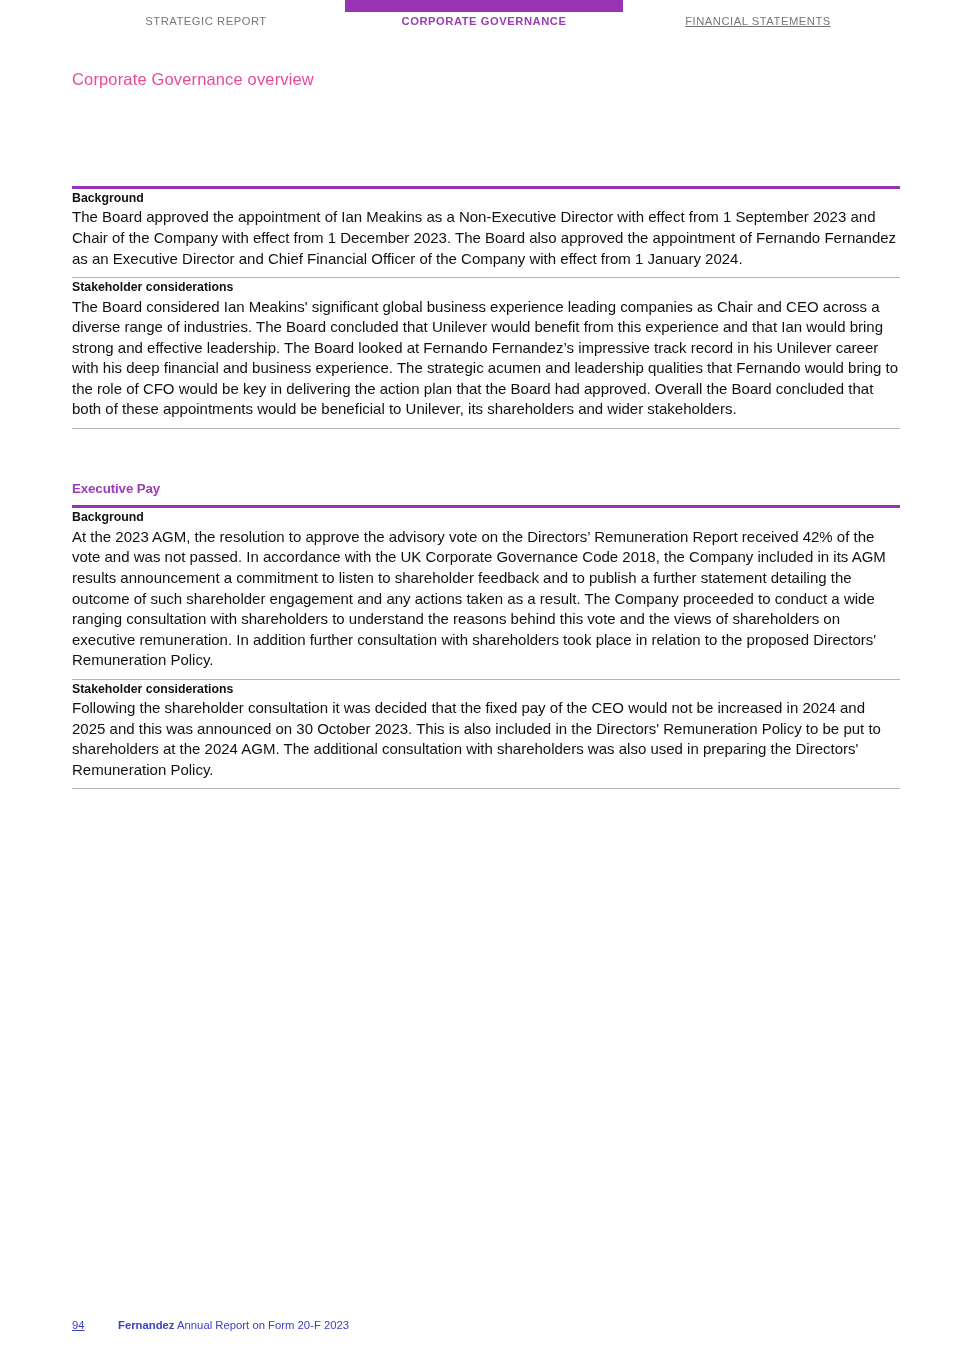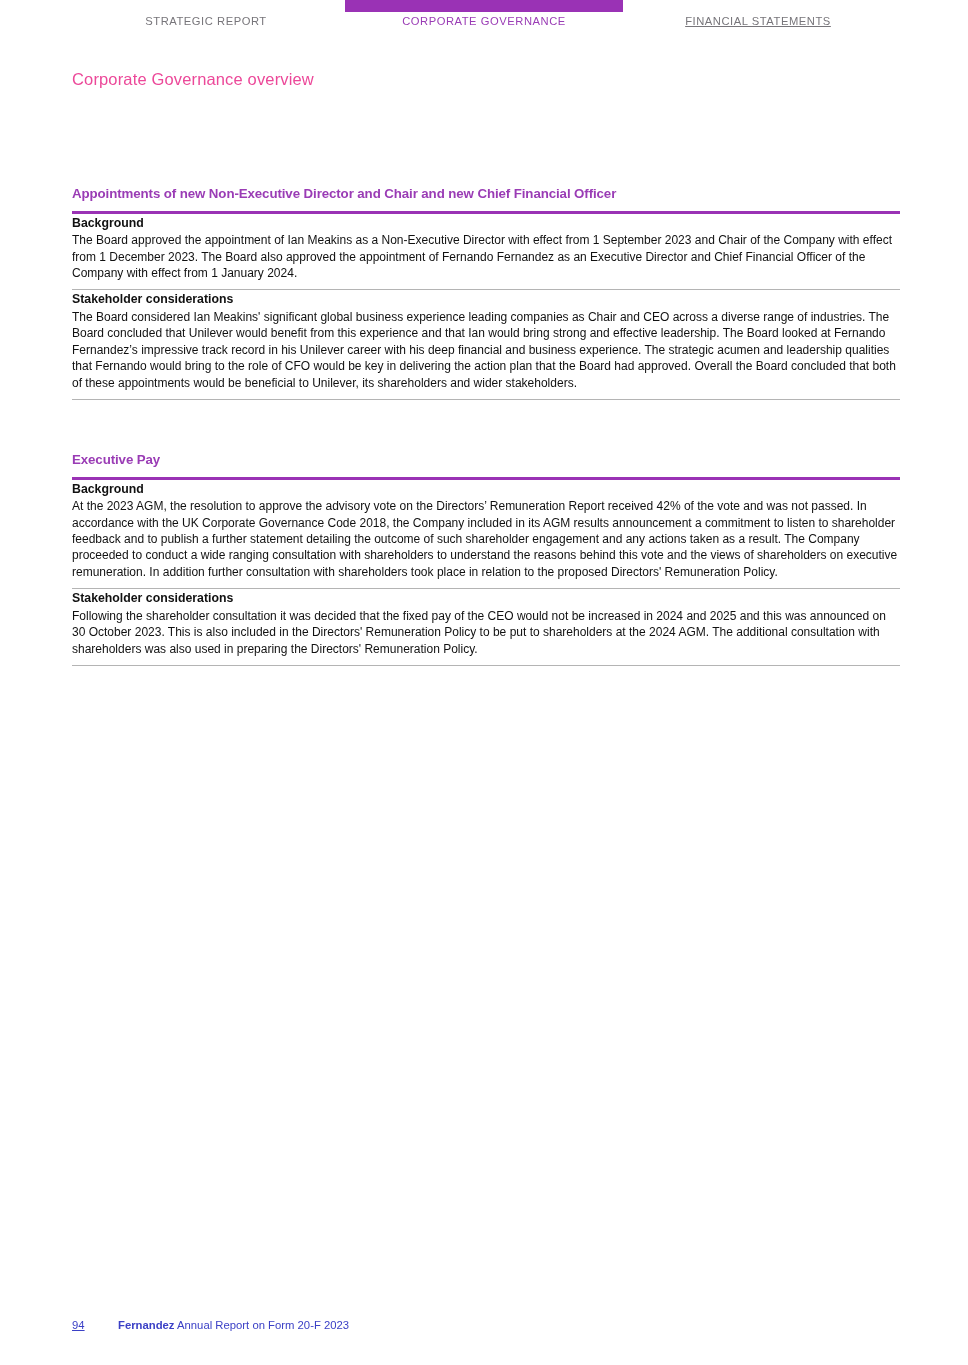--- a/index.html
+++ b/index.html
@@ -32,21 +32,21 @@
     font-size: 11.2px;
     letter-spacing: 0.55px;
     font-weight: 400;
     white-space: nowrap;
     text-align: center;
   }
   .nav-item.inactive { color: #77757a; }
   .nav-item.active    { color: #9a3cb5; }
 
   .nav-strategic  { left: 106px;  width: 200px; }
-  .nav-corporate  { left: 345px;  width: 278px; }
+  .nav-corporate  { left: 345px;  width: 278px; font-weight: bold; }
   .nav-financial  { left: 658px;  width: 200px; text-decoration: underline; }
 
   .nav-active-bar {
     position: absolute;
     top: 0px;
     left: 345px;
     width: 278px;
     height: 12px;
     background: #9a32b5;
   }
@@ -91,21 +91,21 @@
   
   .subblock { padding-top: 1px; }
   .sub-heading {
     font-size: 12.3px;
     font-weight: bold;
     color: #111111;
     line-height: 1.34;
     margin-bottom: 1px;
   }
   .sub-body {
-    font-size: 12px;
+    font-size: 15px;
     font-weight: 400;
     color: #111111;
     line-height: 1.37;
     padding-bottom: 8px;
   }
   .sub-rule {
     height: 1px;
     background: #b4b4b4;
     width: 100%;
   }
@@ -136,21 +136,20 @@
   <div class="nav-item inactive nav-strategic">STRATEGIC REPORT</div>
   <div class="nav-item active nav-corporate">CORPORATE GOVERNANCE</div>
   <div class="nav-item inactive nav-financial">FINANCIAL STATEMENTS</div>
 </div>
 
 <div class="page-title">Corporate Governance overview</div>
 
 <div class="content">
 
   <div class="section">
-    <div class="section-heading">Appointments of new Non-Executive Director and Chair and new Chief Financial Officer</div>
     <div class="section-rule"></div>
 
     <div class="subblock">
       <div class="sub-heading">Background</div>
       <div class="sub-body">The Board approved the appointment of Ian Meakins as a Non-Executive Director with effect from 1 September 2023 and Chair of the Company with effect from 1 December 2023. The Board also approved the appointment of Fernando Fernandez as an Executive Director and Chief Financial Officer of the Company with effect from 1 January 2024.</div>
       <div class="sub-rule"></div>
     </div>
 
     <div class="subblock">
       <div class="sub-heading">Stakeholder considerations</div>

